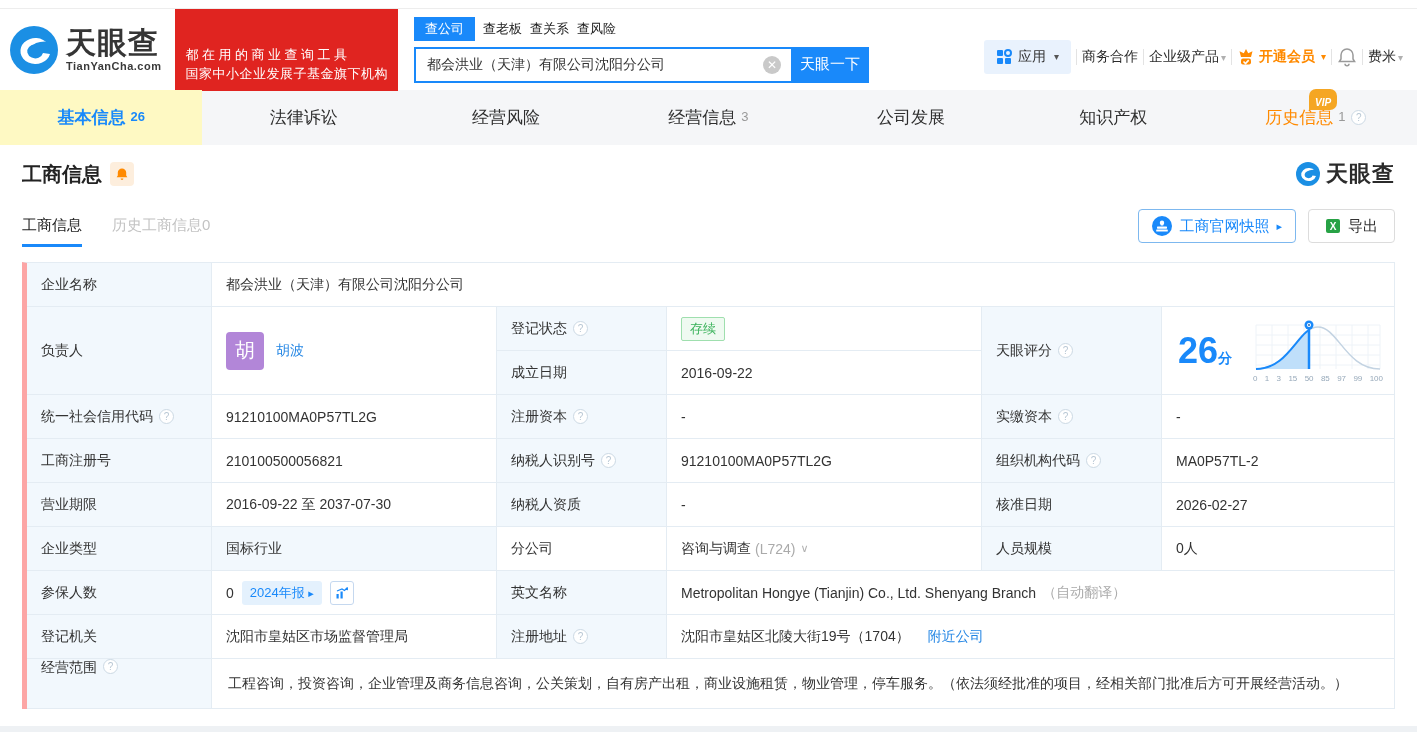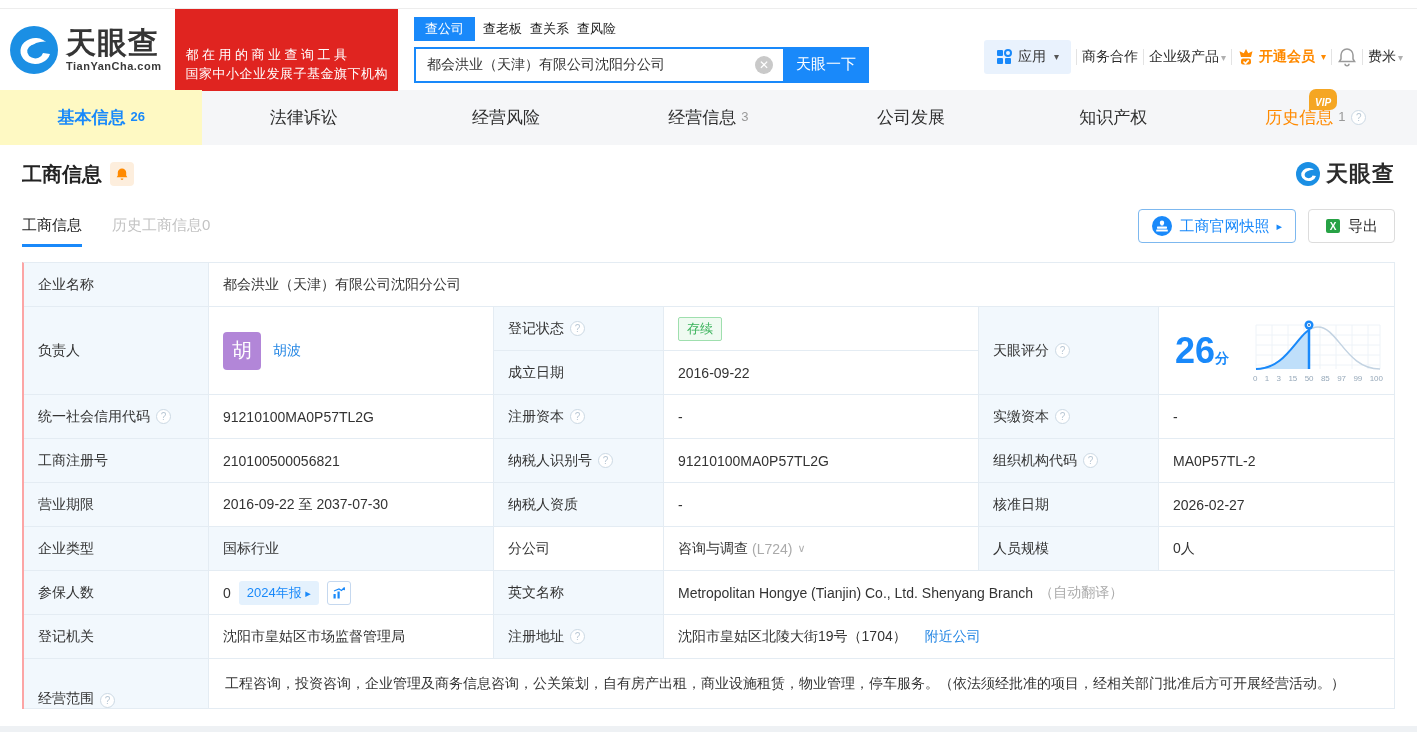--- a/index.html
+++ b/index.html
@@ -17,21 +17,21 @@
   .slogan-l1 { font-size:13px; letter-spacing:3.5px;margin-top:29px; }
   .slogan-l2 { font-size:13px; letter-spacing:.5px; }
   .search-wrap { margin-left:16px; width:455px; }
   .search-tabs { display:flex; align-items:center; gap:8px; font-size:13px; margin-bottom:6px; }
   .search-tab { color:#222; cursor:pointer; }
   .search-tab.active { background:#1989fa; color:#fff; padding:3px 11px; }
   .search-box { display:flex; }
   .search-input-wrap { position:relative; flex:1; }
   .search-input { width:100%; height:36px; border:2px solid #1989fa; border-right:none; padding:0 34px 0 11px; font-size:14px; color:#333; outline:none; font-family:inherit; }
   .clear-icon { position:absolute; right:10px; top:9px; width:18px; height:18px; border-radius:50%; background:#c9c9c9; color:#fff; font-size:12px; text-align:center; line-height:18px; cursor:pointer; }
-  .search-btn { width:86px; height:36px; background:#1989fa; color:#fff; border:none; font-size:15px; cursor:pointer; font-family:inherit; }
+  .search-btn { width:78px; height:36px; background:#1989fa; color:#fff; border:none; font-size:15px; cursor:pointer; font-family:inherit; }
   .top-menu { margin-left:auto; display:flex; align-items:center; gap:5px; font-size:14px; margin-top:14px; }
   .apps-btn { display:flex; align-items:center; gap:6px; background:#e9f2fd; padding:8px 12px; border-radius:3px; cursor:pointer; }
   .sep { width:1px; height:16px; background:#e3e3e3; }
   .menu-item { cursor:pointer; color:#2b2b2b; white-space:nowrap; }
   .caret { font-size:10px; color:#555; margin-left:2px; }
   .caret.gray { color:#b0b0b0; }
   .vip-entry { color:#ff8a00; font-weight:bold; display:flex; align-items:center; gap:4px; cursor:pointer; }
   .vip-entry .caret { color:#ff8a00; }
   .bell-top { cursor:pointer; display:flex; }
 
@@ -59,21 +59,21 @@
   .subtab { color:#222; padding-bottom:12px; position:relative; cursor:pointer; }
   .subtab.active::after { content:""; position:absolute; left:0; right:0; bottom:0; height:3px; background:#1989fa; }
   .subtab.dim { color:#c3c3c3; }
   .action-btns { margin-left:auto; display:flex; gap:12px; margin-bottom:4px; }
   .btn-snapshot { display:flex; align-items:center; gap:7px; border:1px solid #7db8ef; border-radius:4px; background:#fff; color:#1989fa; font-size:15px; padding:6px 13px; cursor:pointer; font-family:inherit; }
   .btn-export { display:flex; align-items:center; gap:7px; border:1px solid #dcdcdc; border-radius:4px; background:#fff; color:#333; font-size:15px; padding:6px 16px; cursor:pointer; font-family:inherit; }
   .arrow-r { font-size:11px; }
 
   
   .info-table { margin-top:15px; display:grid; grid-template-columns:185px 285px 170px 315px 180px 1fr;
-    grid-template-rows:repeat(9,44px) auto; border-top:1px solid #e4ecf3; border-left:2px solid #fca5a5; font-size:14px; }
+    grid-template-rows:repeat(9,44px) auto; border-top:1px solid #e4ecf3; border-left:5px solid #fca5a5; font-size:14px; }
   .cell { border-right:1px solid #e4ecf3; border-bottom:1px solid #e4ecf3; display:flex; align-items:center; padding:0 14px; background:#fff; min-height:44px; }
   .cell.label { background:#f2f8fd; color:#333; }
   .span5 { grid-column:span 5; }
   .span3 { grid-column:span 3; }
   .rspan2 { grid-row:span 2; }
   .link { color:#2486e4; cursor:pointer; }
   .muted { color:#aaa; }
   .avatar { width:38px; height:38px; background:#b286d8; border-radius:4px; color:#fff; font-size:20px; display:flex; align-items:center; justify-content:center; flex:none; }
   .rep-name { margin-left:12px; }
   .status-badge { background:#effaf1; border:1px solid #9fdfae; color:#3cb35c; font-size:13px; padding:2px 8px; border-radius:2px; }
@@ -396,21 +396,21 @@
     <div class="cell">沈阳市皇姑区市场监督管理局</div>
     <div class="cell label">
       <span>注册地址</span>
         <span class="q"></span>
     </div>
     <div class="cell span3">
       <span>沈阳市皇姑区北陵大街19号（1704）</span>
       <span class="link" style="margin-left:18px">附近公司</span>
     </div>
 
-    <div class="cell label" style="align-items:flex-end">
+    <div class="cell label" style="align-items:flex-start">
       <span>经营范围</span>
         <span class="q"></span>
     </div>
     <div class="cell span5 scope-cell">工程咨询，投资咨询，企业管理及商务信息咨询，公关策划，自有房产出租，商业设施租赁，物业管理，停车服务。（依法须经批准的项目，经相关部门批准后方可开展经营活动。）</div>
   </div>
 </div>
 
 <div class="bottom-strip"></div>
 
 </body></html>

